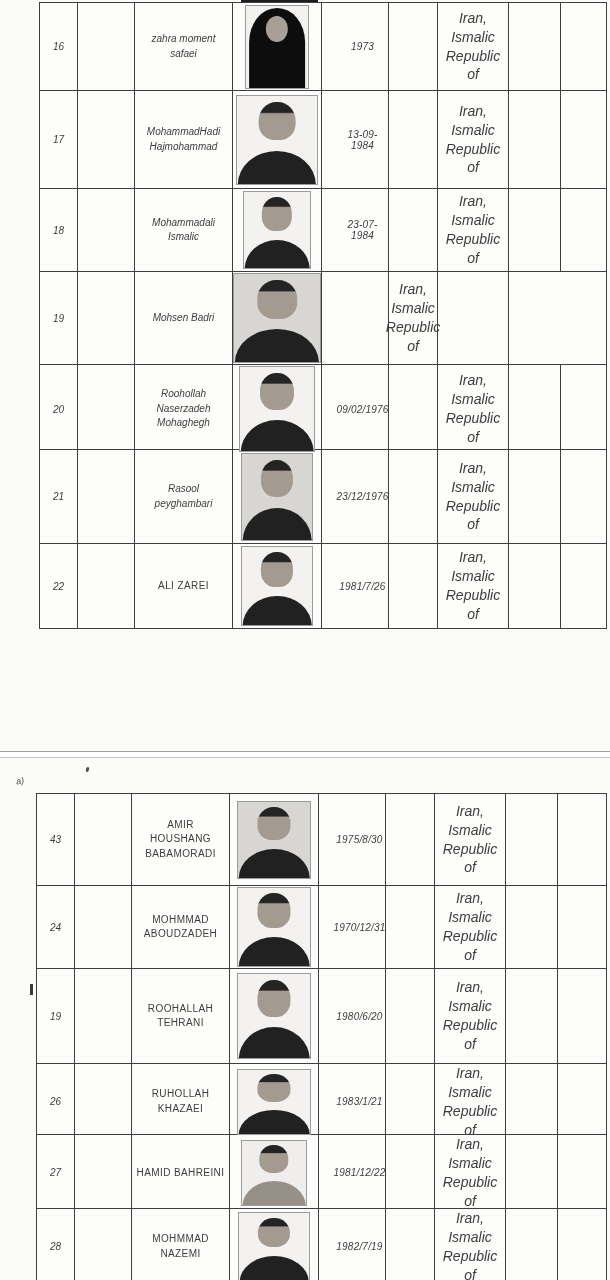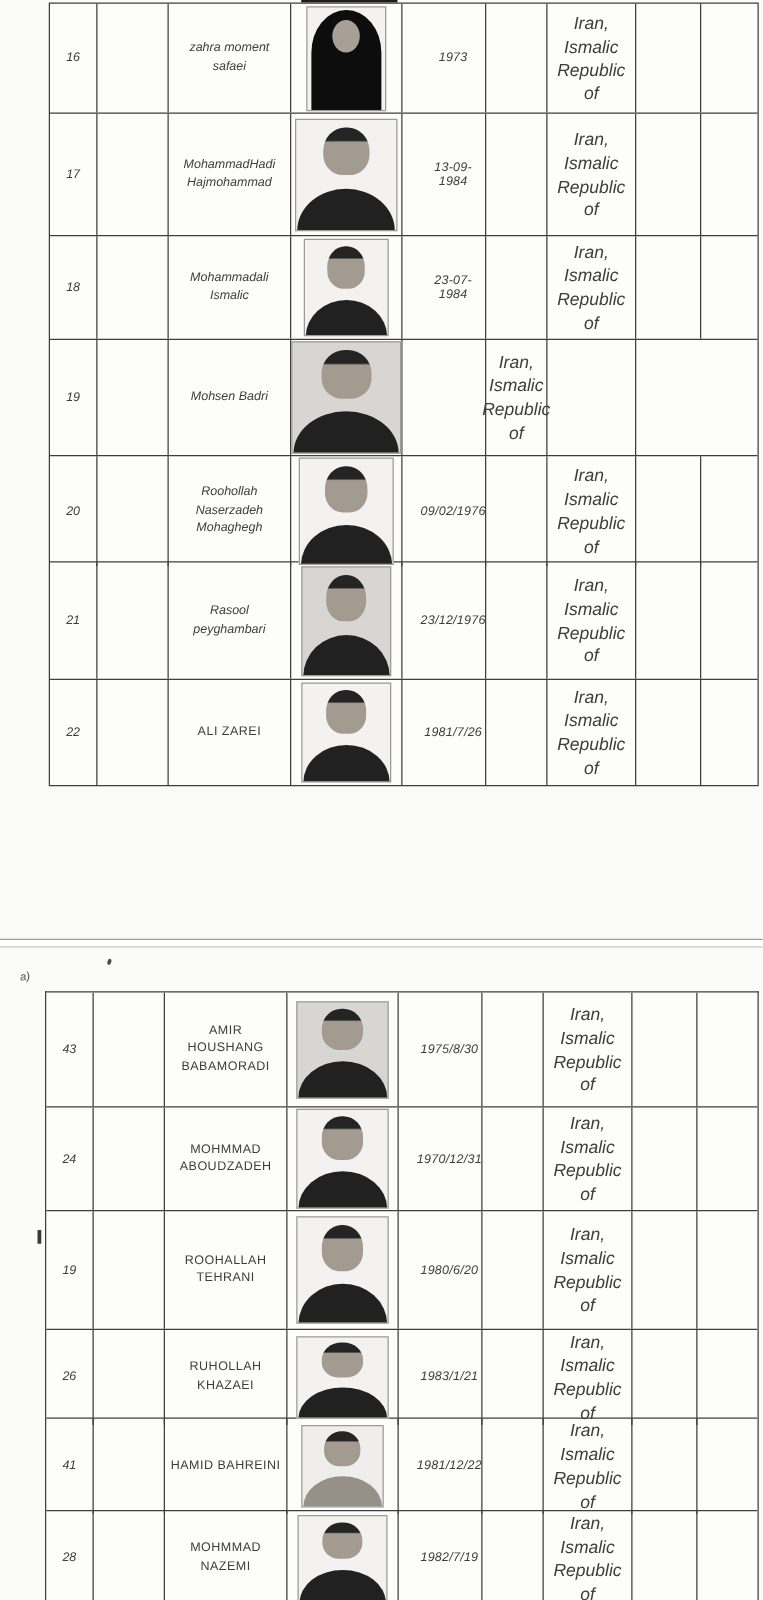--- a/index.html
+++ b/index.html
@@ -270,21 +270,21 @@
     </div>
     <div class="cell c-dob">1983/1/21</div>
     <div class="cell"></div>
     <div class="cell c-country">Iran, Ismalic
 Republic of</div>
     <div class="cell"></div>
     <div class="cell last"></div>
   </div>
 
   <div class="row" style="height:73px">
-    <div class="cell c-num">41</div>
+    <div class="cell c-num">27</div>
     <div class="cell"></div>
     <div class="cell c-name up">HAMID BAHREINI</div>
     <div class="cell c-photo">
       <div class="photo" style="width:66px;height:66px" data-variant="male-light"></div>
     </div>
     <div class="cell c-dob">1981/12/22</div>
     <div class="cell"></div>
     <div class="cell c-country">Iran, Ismalic
 Republic of</div>
     <div class="cell"></div>

